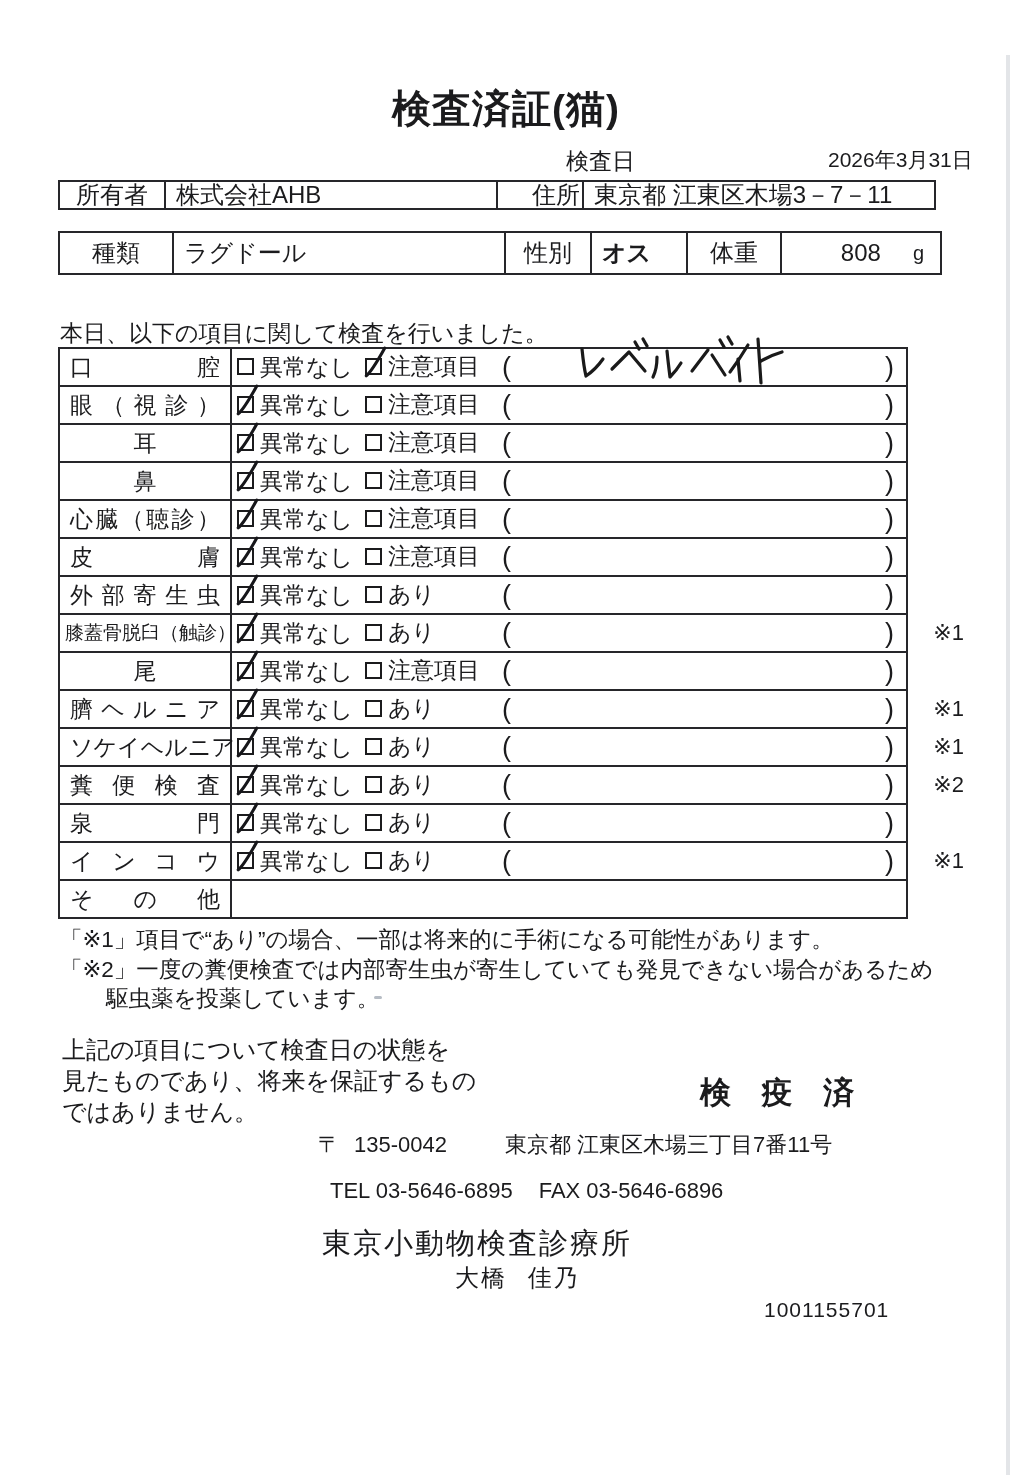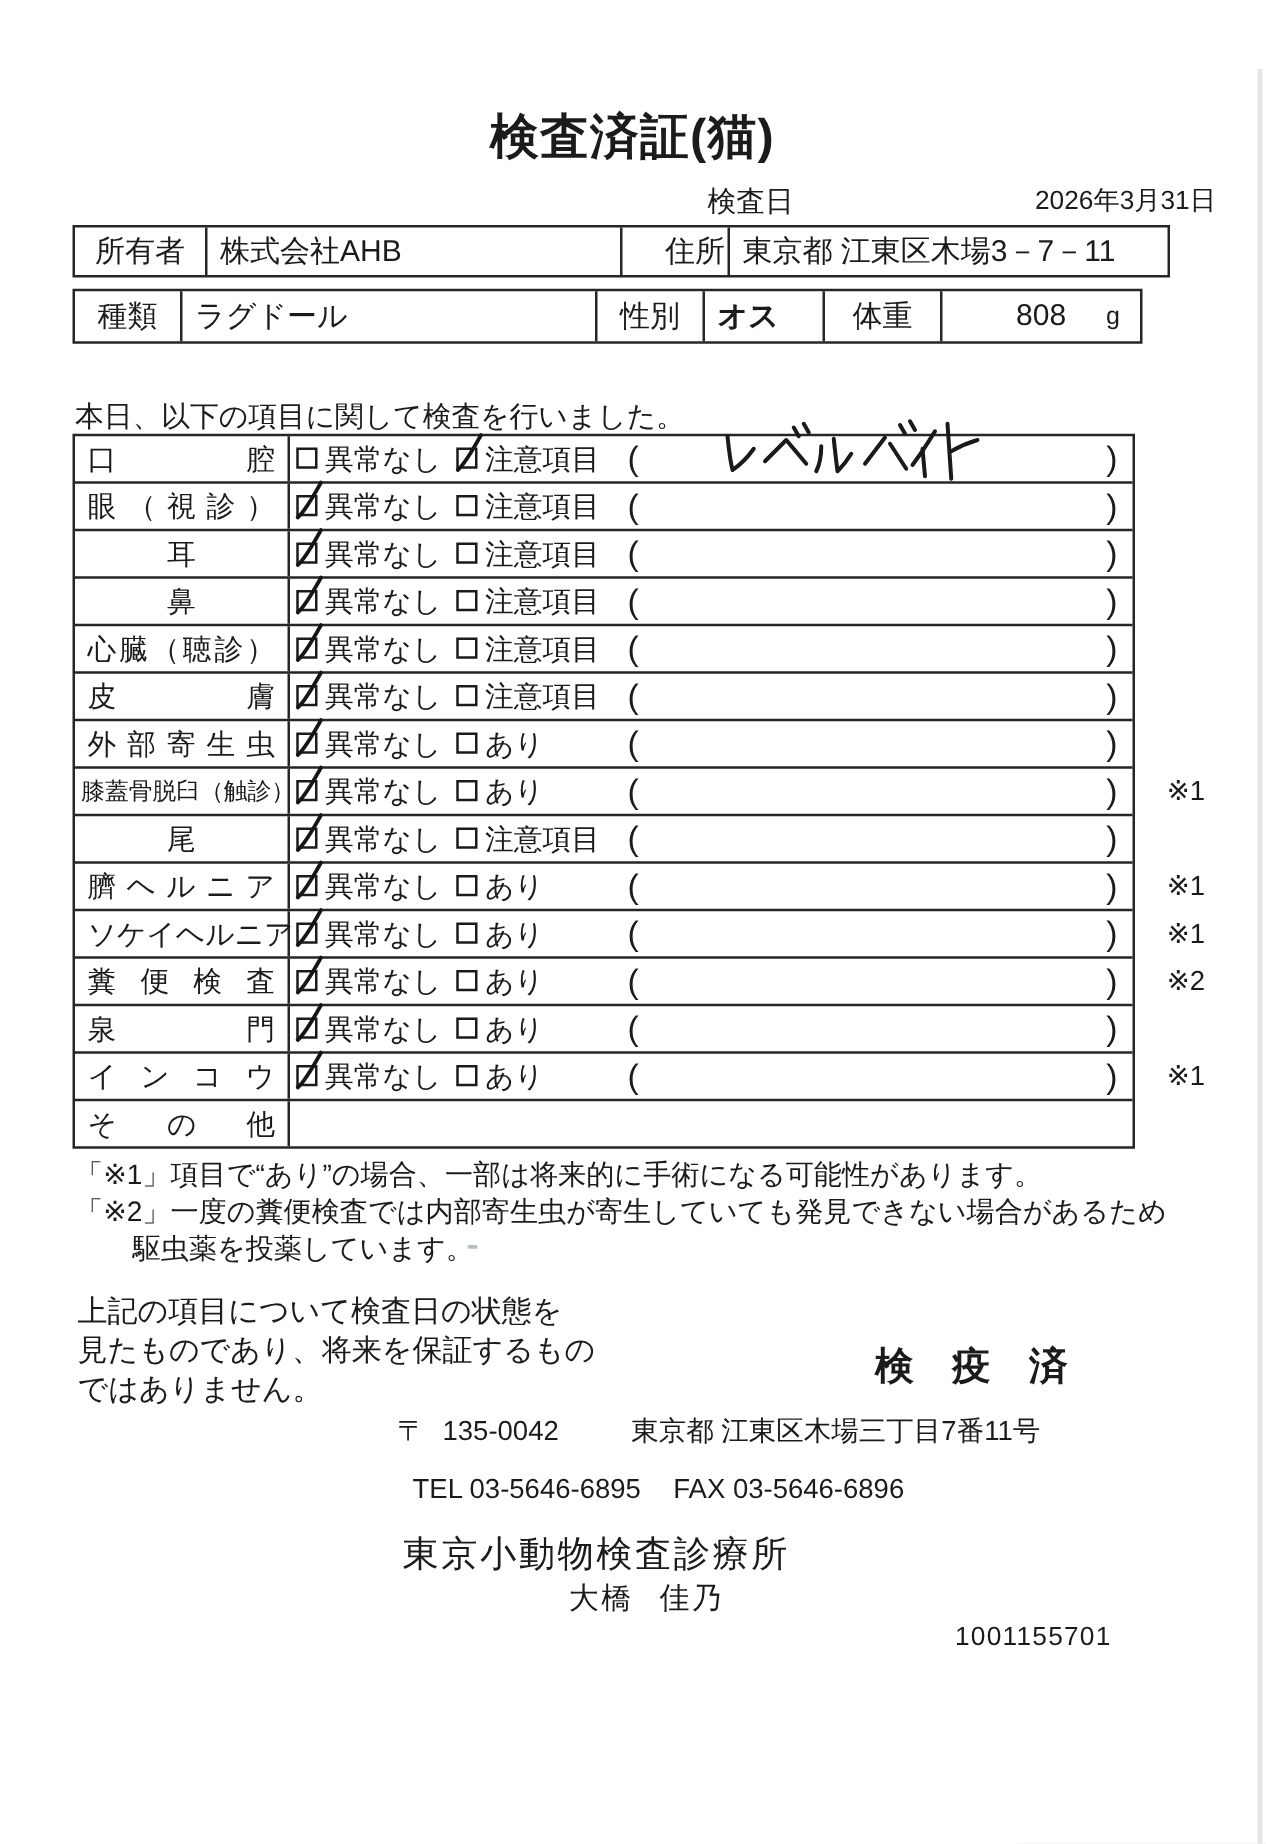--- a/index.html
+++ b/index.html
@@ -10,44 +10,44 @@
   .insp-label{left:566px;top:146px;font-size:23px;}
   .insp-date{left:828px;top:146px;font-size:21px;}
 
   .tbl{position:absolute;left:58px;border:2px solid #26262a;background:#fff;}
   .trow{display:flex;height:40px;}
   .trow + .trow{border-top:2px solid #26262a;}
   .tcell{display:flex;align-items:center;box-sizing:border-box;font-size:24px;white-space:nowrap;overflow:visible;}
   .tcell + .tcell{border-left:2px solid #26262a;}
   .lab{justify-content:center;}
   .val{padding-left:10px;}
-  .t1row{height:38px;}
+  .t1row{height:26px;}
   .w-owner-lab{width:104px;} .w-owner-val{width:332px;} .w-addr-lab{width:86px;padding-left:32px;} .w-addr-val{width:352px;}
-  .w-kind-lab{width:84px;} .w-kind-val{width:332px;} .w-sex-lab{width:86px;} .w-sex-val{width:96px;font-weight:bold;}
+  .w-kind-lab{width:112px;} .w-kind-val{width:332px;} .w-sex-lab{width:86px;} .w-sex-val{width:96px;font-weight:bold;}
   .w-wt-lab{width:94px;} .w-wt-val{width:160px;justify-content:flex-end;padding-right:16px;gap:32px;}
   .wt-unit{font-size:20px;}
   .no-val{font-size:26px;letter-spacing:1px;}
   .no-lab{font-size:22px;}
 
   .intro{left:60px;top:318px;font-size:23px;}
 
   .clist{position:absolute;left:58px;top:347px;width:846px;border:2px solid #26262a;background:#fff;}
   .crow{display:flex;height:36px;position:relative;}
   .crow + .crow{border-top:2px solid #26262a;}
   .clabel{width:172px;border-right:2px solid #26262a;display:flex;align-items:center;
           justify-content:space-between;padding:0 10px;box-sizing:border-box;font-size:23px;}
   .clabel.single{justify-content:center;}
   .clabel.tight{font-size:19px;padding:0 5px;}
   .cbody{position:relative;flex:1;}
   .cb{position:absolute;top:9px;width:17px;height:17px;border:2.5px solid #1b1b1d;box-sizing:border-box;background:#fff;}
   .cb1{left:5px;} .cb2{left:133px;}
   .cb svg{position:absolute;left:-5px;top:-14px;width:27px;height:33px;overflow:visible;}
   .cb svg path{stroke:#16161a;stroke-width:3;fill:none;stroke-linecap:round;}
   .copt{position:absolute;top:0;line-height:36px;font-size:23px;white-space:nowrap;}
-  .copt1{left:28px;} .copt2{left:156px;}
+  .copt1{left:28px;} .copt2{left:156px;font-family:Liberation Serif, serif;}
   .paren{position:absolute;top:1px;line-height:34px;font-size:27px;font-weight:300;}
   .popen{left:270px;} .pclose{right:12px;}
   .note{position:absolute;right:-58px;top:0;line-height:36px;font-size:22px;}
   .hand{position:absolute;left:340px;top:-15px;width:212px;height:58px;z-index:3;}
   .hand path{stroke:#1a1a1a;stroke-width:3.2;fill:none;stroke-linecap:round;stroke-linejoin:round;}
 
   .fn{font-size:22.5px;white-space:nowrap;}
   .fn1{left:60px;top:924px;} .fn2{left:60px;top:954px;} .fn3{left:106px;top:983px;}
   .disc{left:62px;top:1034px;font-size:24px;line-height:31px;}
   .stamp{left:700px;top:1072px;font-size:31px;font-weight:600;letter-spacing:11px;text-align:right;}

